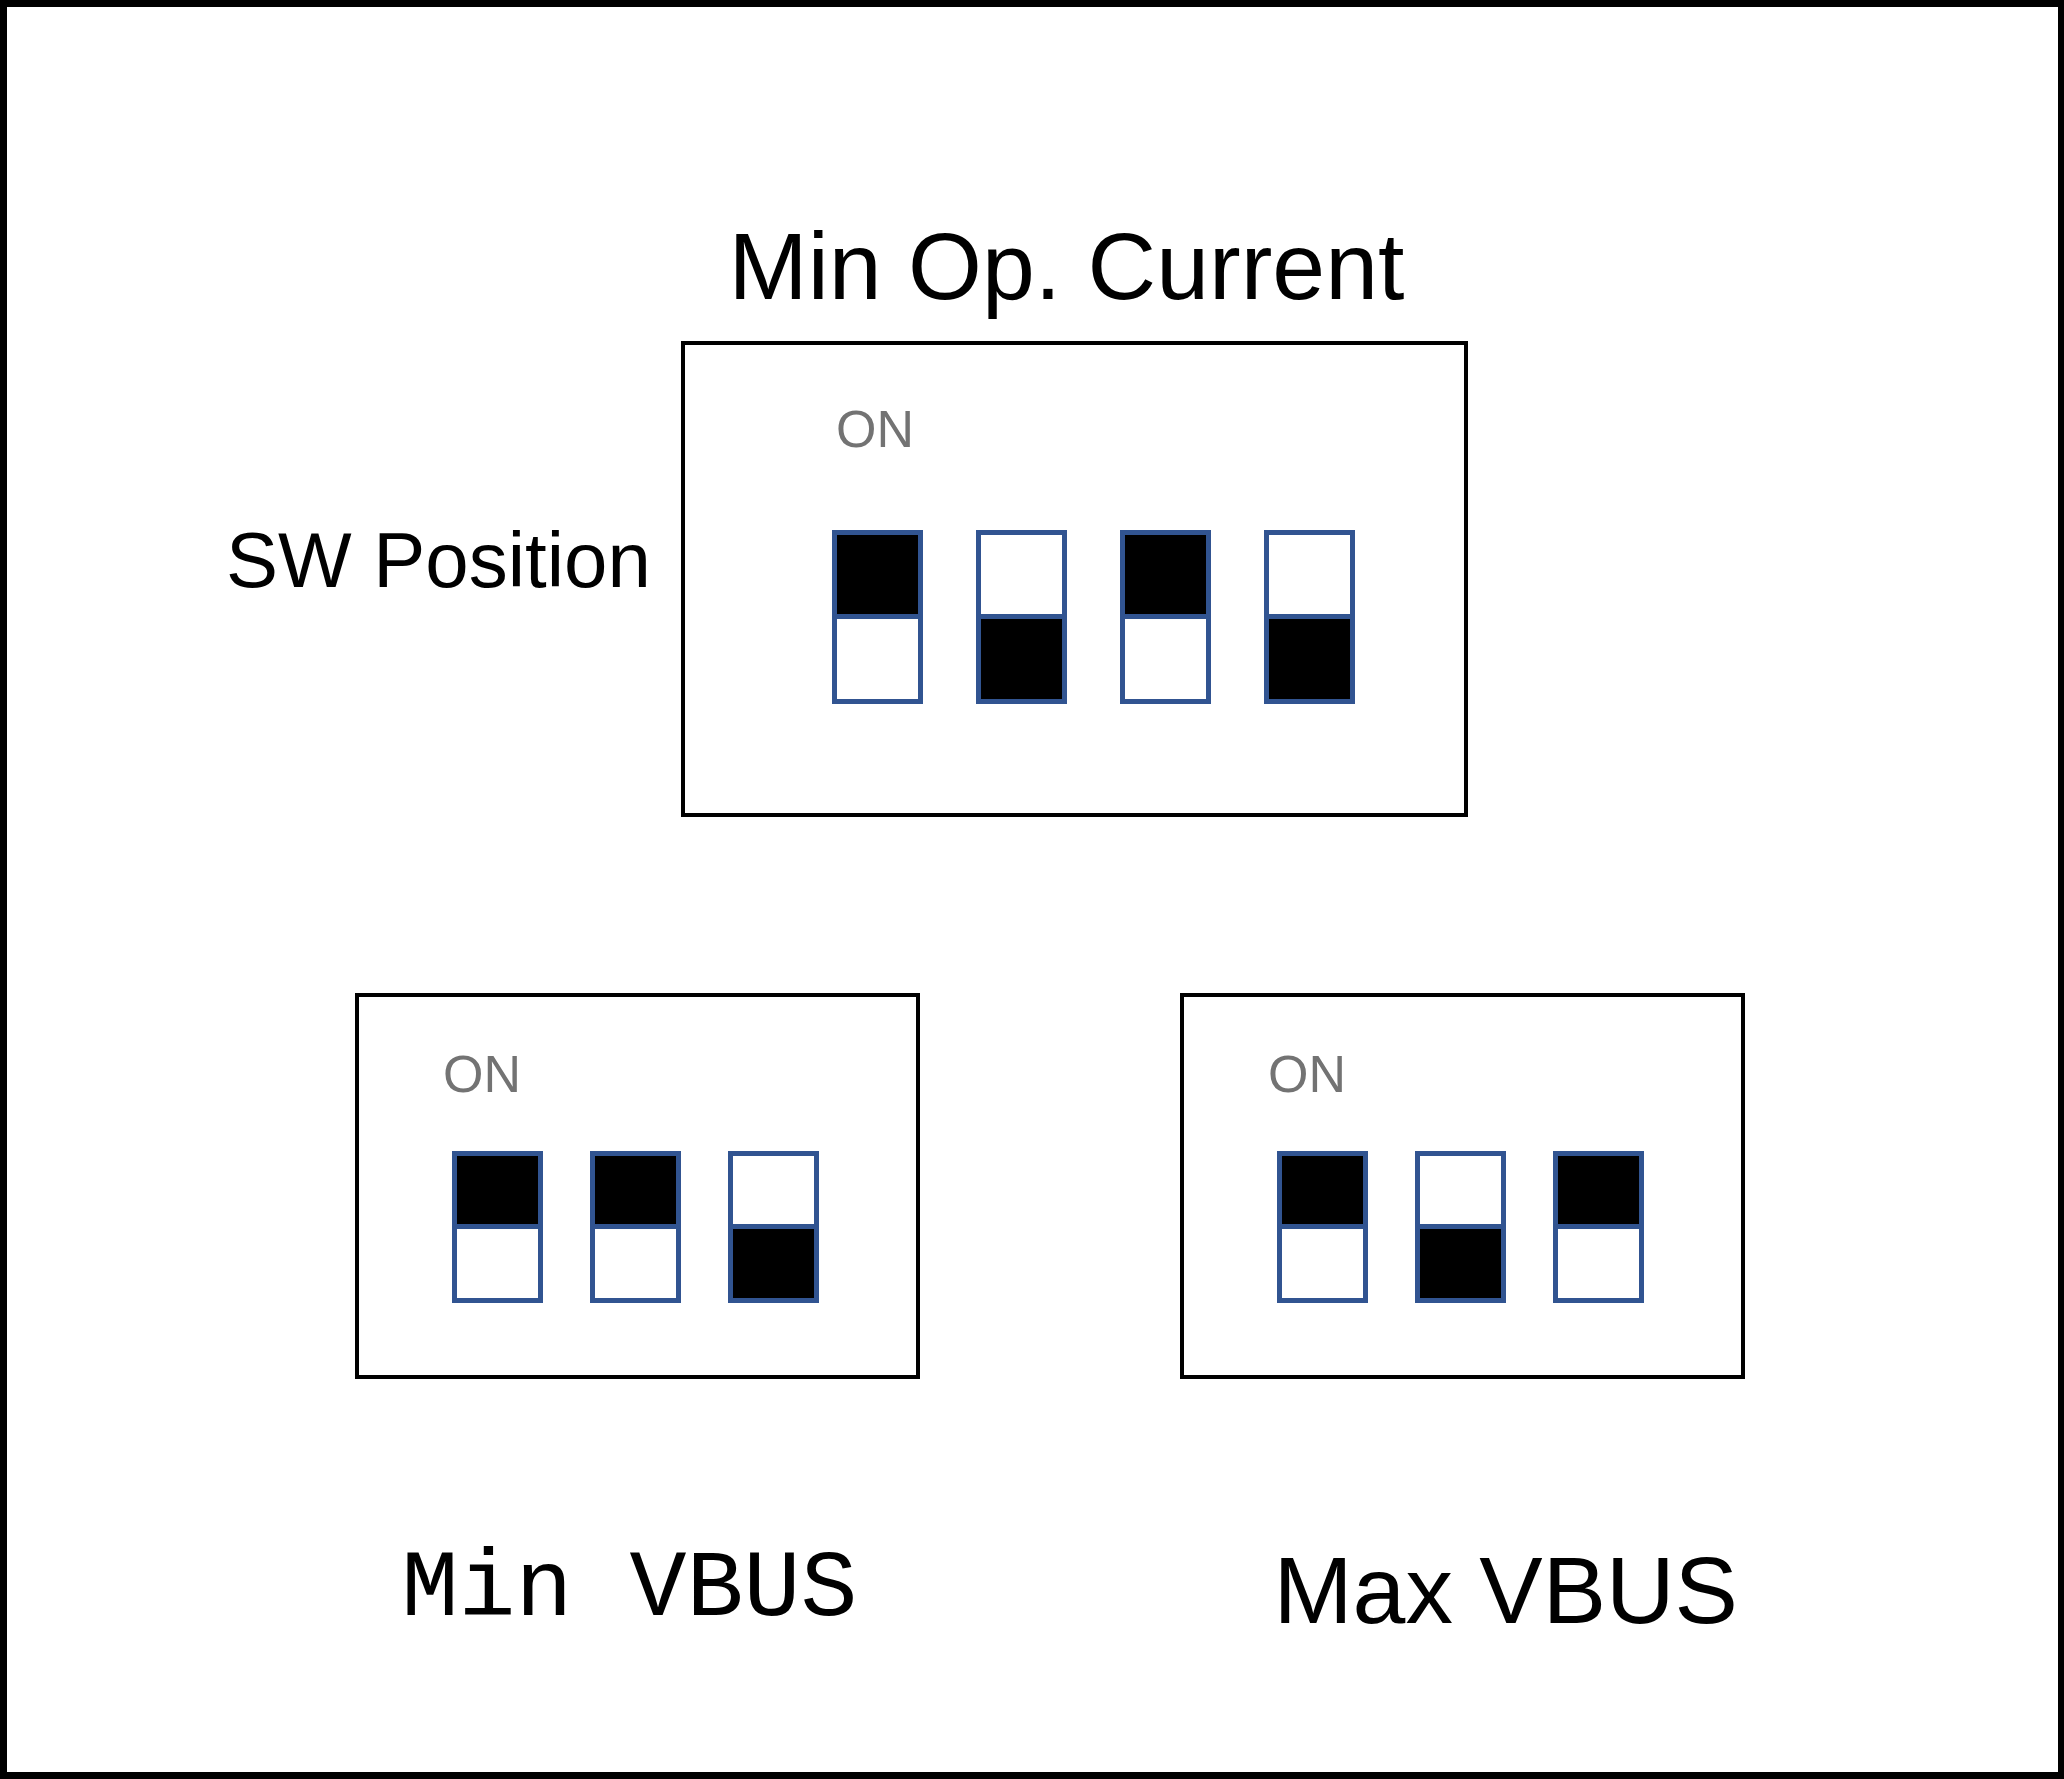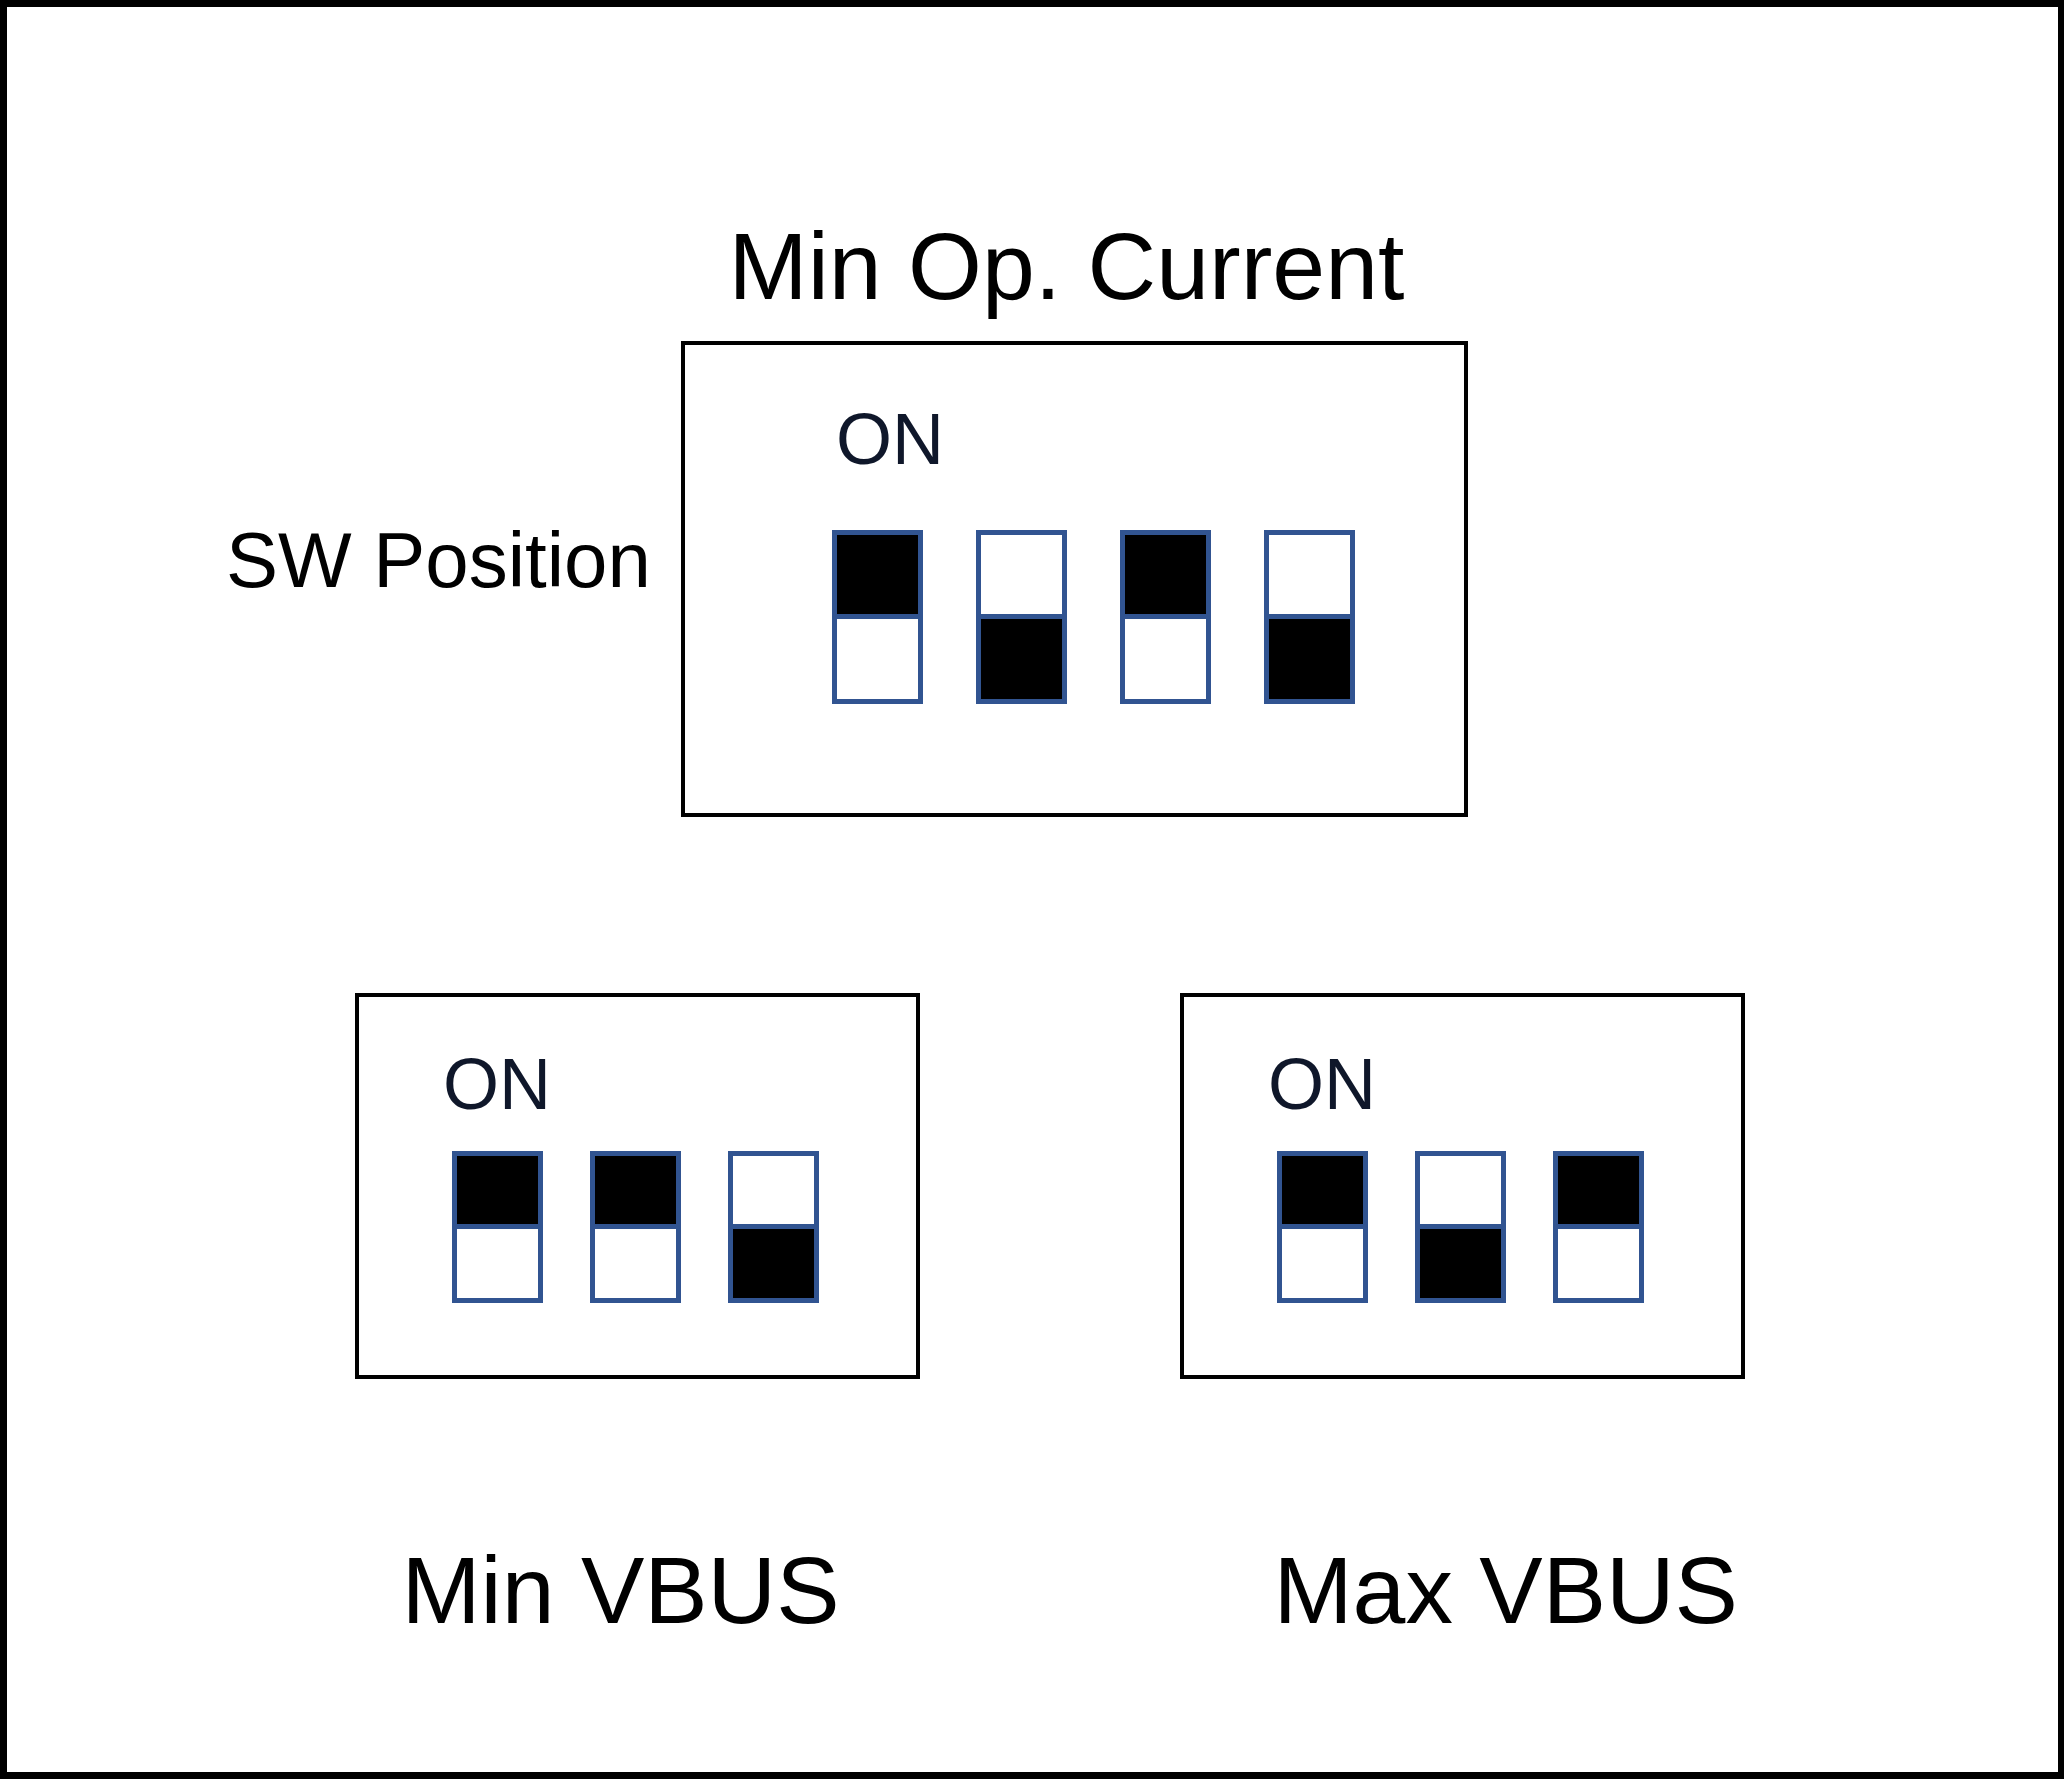--- a/index.html
+++ b/index.html
@@ -34,21 +34,21 @@
     left: 219px;
     top: 514px;
     font-size: 78px;
   }
   .caption-label {
     font-size: 95px;
     text-align: center;
     top: 1536px;
     width: 565px;
   }
-  .caption-min-vbus { left: 331px; }
+  .caption-min-vbus { left: 340px; font-family: Liberation Mono, monospace; }
   .caption-max-vbus { left: 1166px; text-align: right; }
 
   .panel {
     position: absolute;
     border: 4.7px solid #000000;
     background: #ffffff;
     box-sizing: border-box;
   }
   .panel-top {
     left: 674px;
@@ -63,23 +63,23 @@
     height: 386px;
   }
   .panel-bottom-right {
     left: 1173px;
     top: 986px;
     width: 565px;
     height: 386px;
   }
   .on-label {
     position: absolute;
-    font-size: 72px;
+    font-size: 52px;
     line-height: 1;
-    color: #0f172a;
+    color: #737373;
   }
   .panel-top .on-label { left: 151px; top: 58px; }
   .panel-bottom-left .on-label,
   .panel-bottom-right .on-label { left: 84px; top: 51px; }
 
   .switch-row {
     position: absolute;
     display: flex;
   }
   .panel-top .switch-row { left: 147px; top: 185px; gap: 53px; }

